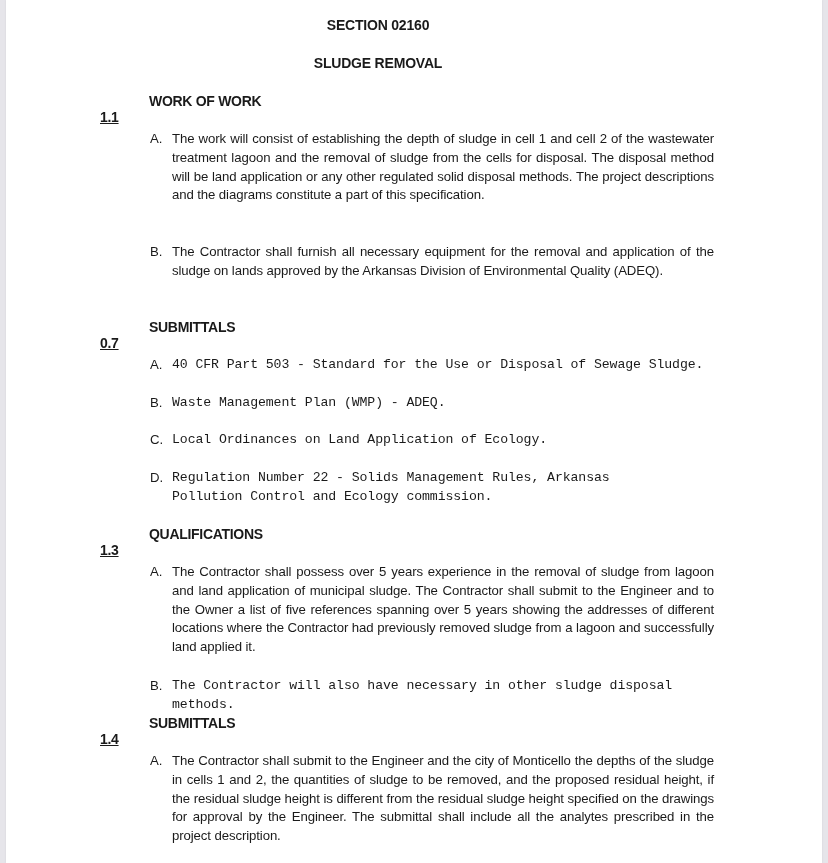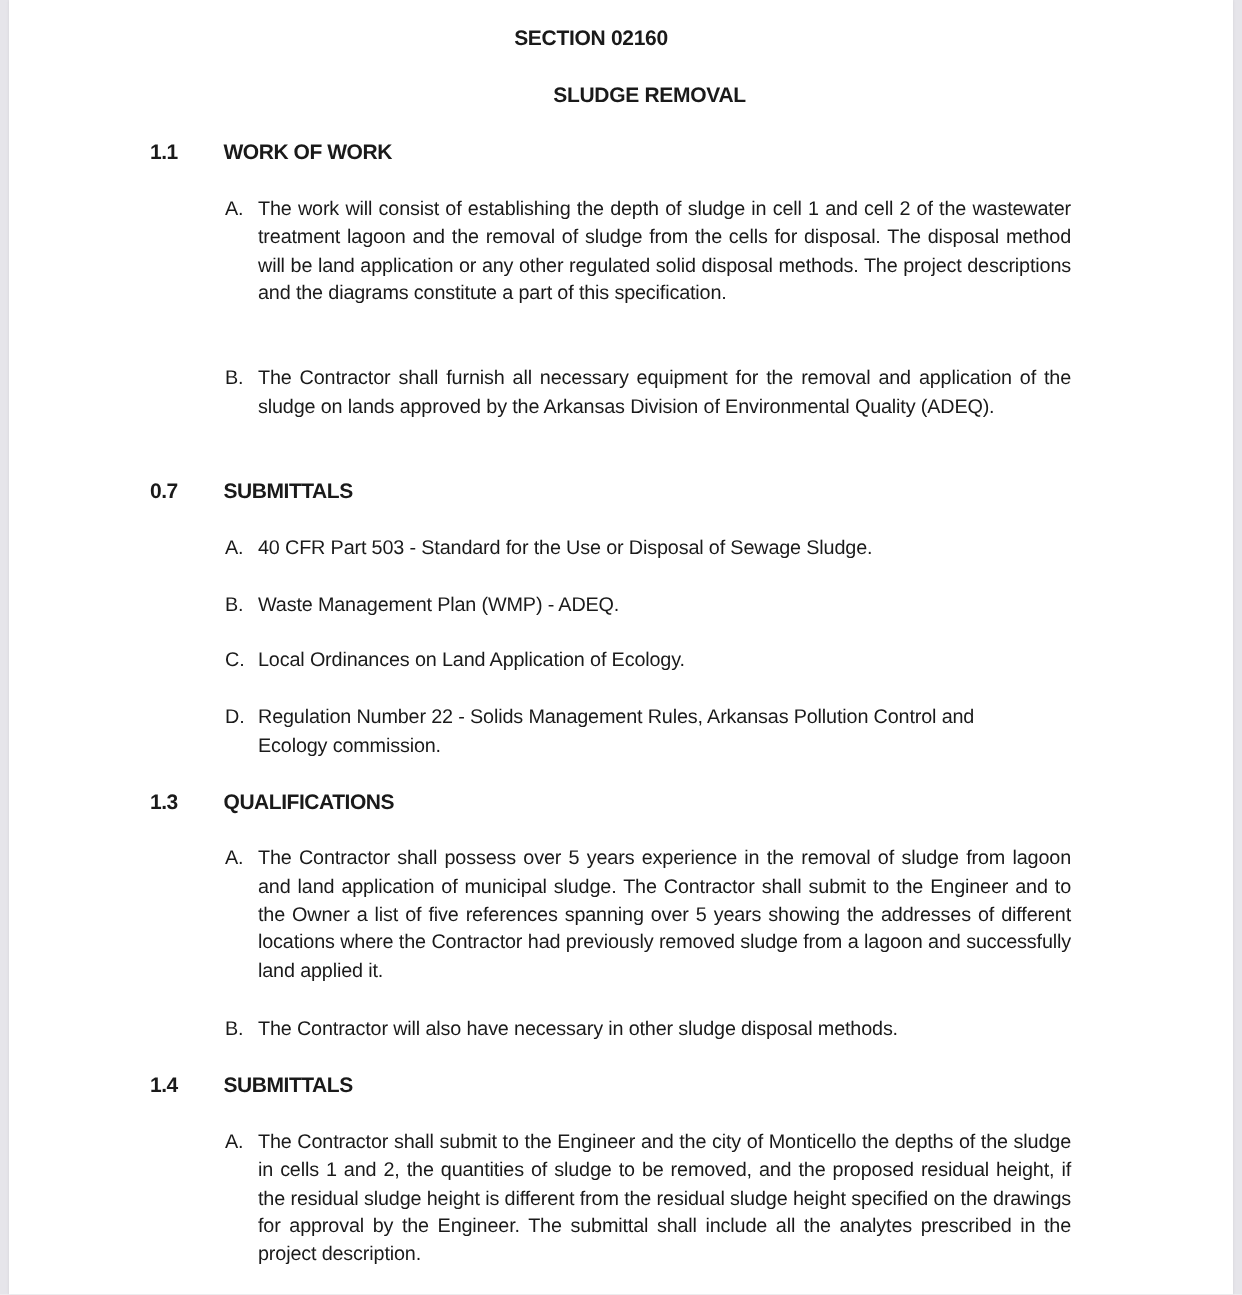--- a/index.html
+++ b/index.html
@@ -19,42 +19,43 @@
     position: absolute;
     left: 6px;
     top: 0;
     width: 816px;
     height: 863px;
     background: #ffffff;
     box-shadow: 0 0 2px rgba(0,0,0,0.08);
   }
   .section-title, .doc-title {
     position: absolute;
-    left: 16px;
+    left: 0;
     width: 756px;
     text-align: center;
     font-weight: bold;
     font-size: 14px;
     letter-spacing: -0.2px;
   }
   .section-title { top: 17px; }
-  .doc-title { top: 55px; margin-left: 39px; }
+  .doc-title { top: 55px; }
 
   .heading {
     position: absolute;
     left: 0;
     font-weight: bold;
     font-size: 14px;
     letter-spacing: -0.3px;
   }
   .heading .num {
     position: absolute;
     left: 100px;
-    top: 0;
+    top: 16px;
     white-space: nowrap;
+    text-decoration: underline;
   }
   .heading .title {
     position: absolute;
     left: 149px;
     top: 0;
     white-space: nowrap;
   }
 
   .item {
     position: absolute;
@@ -69,21 +70,21 @@
     left: 150px;
     top: 0;
   }
   .item .text {
     position: absolute;
     left: 172px;
     top: 0;
     width: 542px;
     text-align: justify;
   }
-  .item .text.left { text-align: left; }
+  .item .text.left { text-align: left; font-family: Liberation Mono, monospace; }
 </style>
 </head>
 <body>
 
 <div class="page"></div>
 
 <div class="section-title">SECTION 02160</div>
 <div class="doc-title">SLUDGE REMOVAL</div>
 
 <div class="heading" style="top:93px;">

